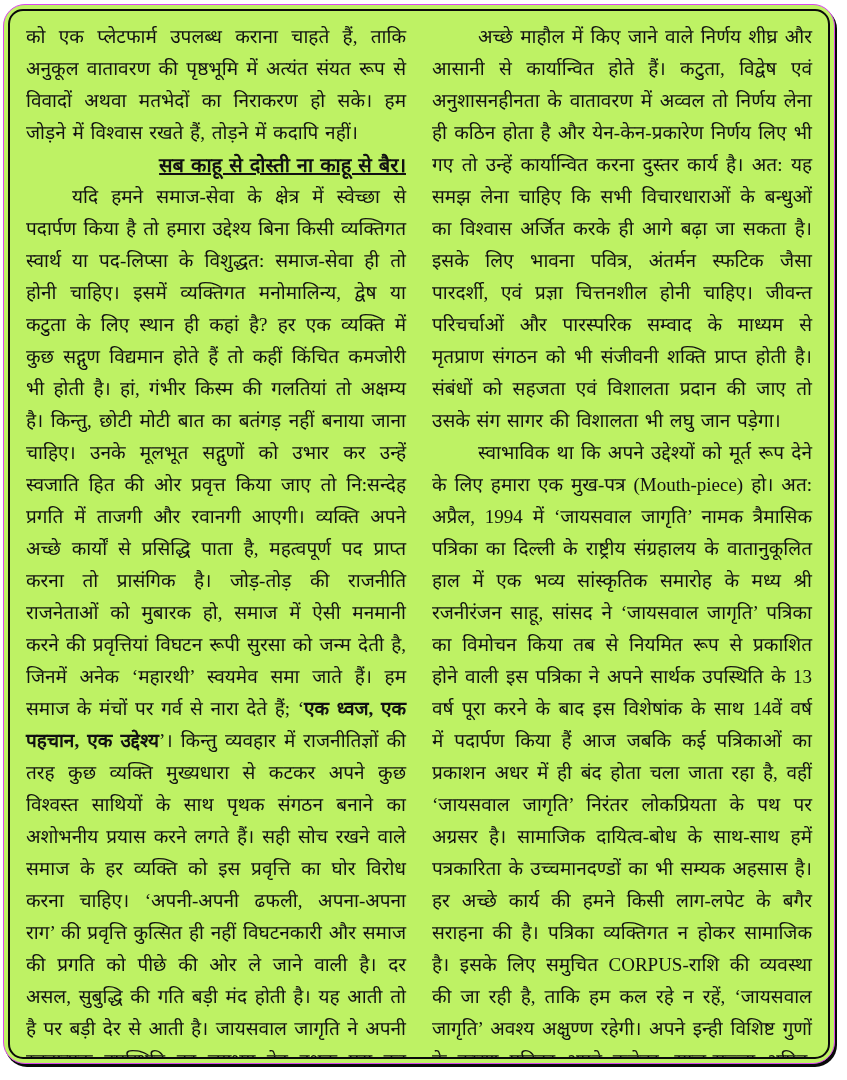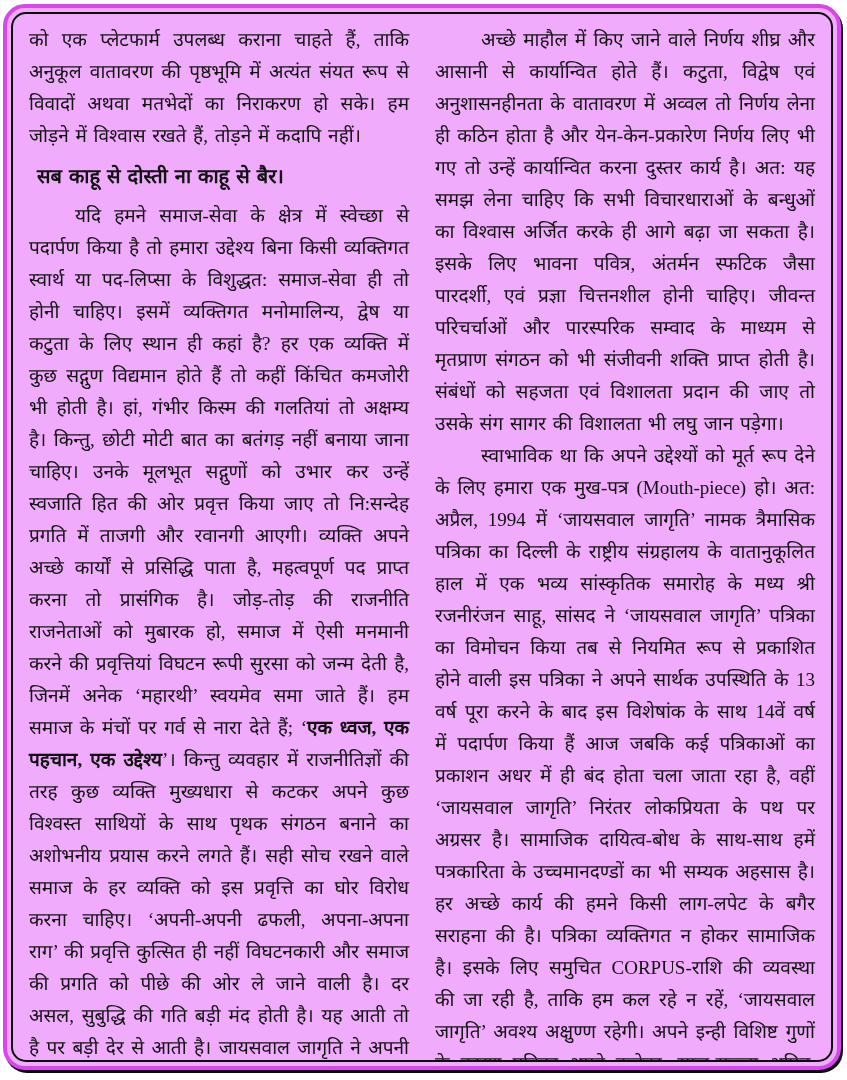--- a/index.html
+++ b/index.html
@@ -15,24 +15,24 @@
     overflow: hidden;
     font-family: "Liberation Serif", "DejaVu Serif", serif;
     color: #111111;
   }
   .frame-outer {
     position: absolute;
     left: 3px;
     top: 4px;
     width: 830px;
     height: 1058px;
-    border: 4px solid #d946ef;
+    border: 1px solid #d946ef;
     border-radius: 22px;
     box-shadow: 2px 3px 0 #0a0a0a;
-    background: #f0abfc;
+    background: #bef264;
   }
   .frame-inner {
     position: absolute;
     left: 4px;
     top: 4px;
     right: 4px;
     bottom: 4px;
     border: 2px solid #0a0a0a;
     border-radius: 15px;
     padding: 10px 16px 8px 16px;
@@ -52,25 +52,26 @@
     word-spacing: 2px;
   }
   .col p {
     margin: 0;
     text-indent: 46px;
   }
   .col p.no-indent {
     text-indent: 0;
   }
   .section-heading {
-    text-align: left;
+    text-align: right;
     font-weight: bold;
     font-size: 20px;
     line-height: 32px;
-    margin: 8px;
+    margin: 0;
+    text-decoration: underline;
   }
   .section-heading.big {
     font-size: 26px;
     line-height: 40px;
   }
   .inline-bold {
     font-weight: bold;
   }
 </style>
 </head>

